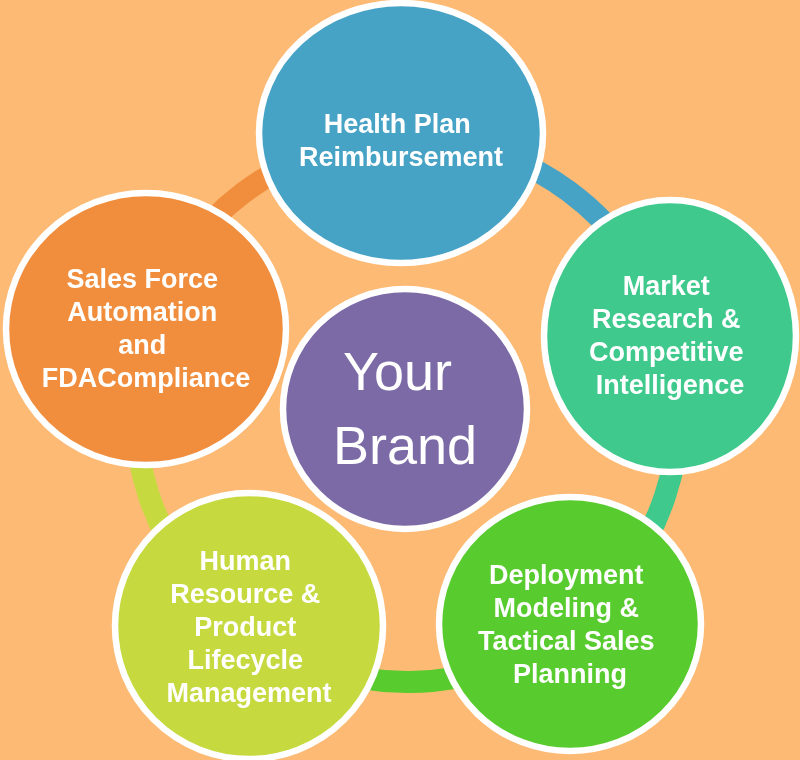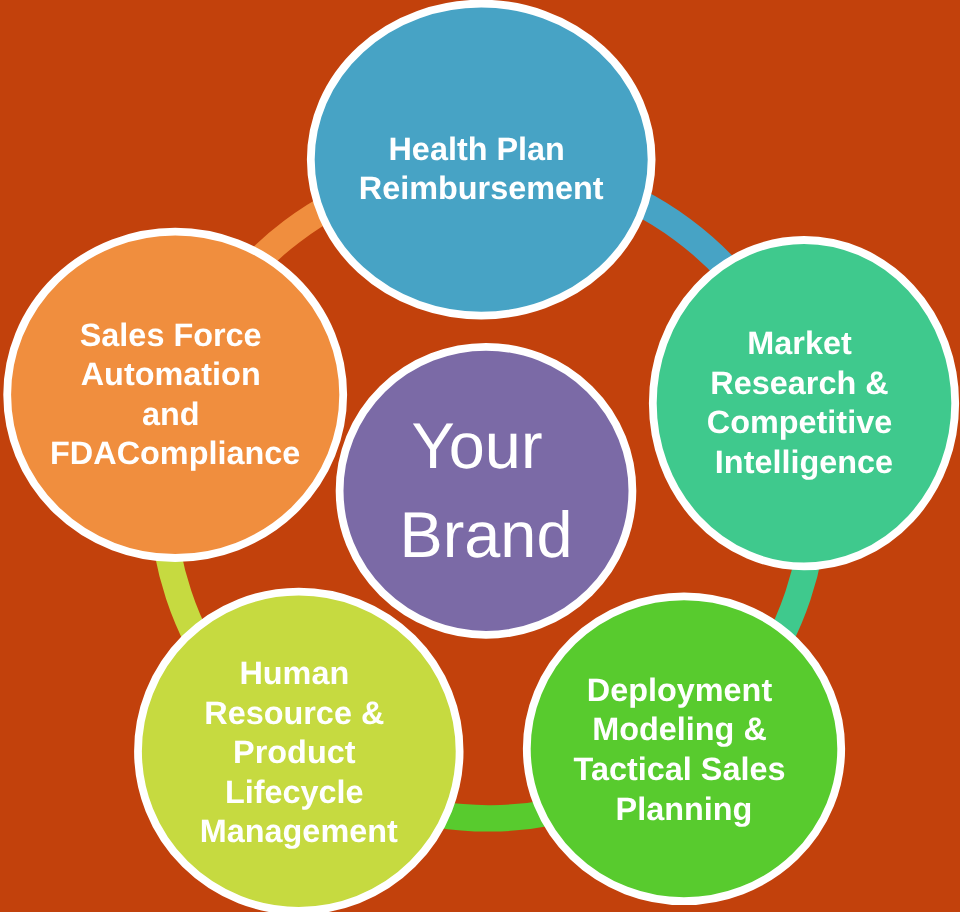--- a/index.html
+++ b/index.html
@@ -1,20 +1,20 @@
 <!DOCTYPE html>
 <html><head>
 <meta charset="utf-8">
 <style>
   html, body { margin: 0; padding: 0; background: #ffffff; }
   .stage {
     position: relative;
     width: 800px;
     height: 760px;
-    background: #c2410c;
+    background: #fdba74;
     overflow: hidden;
     font-family: "Liberation Sans", sans-serif;
   }
   svg { display: block; }
   .ring-seg { fill: none; stroke-width: 22; }
   .node-circle { stroke: #ffffff; stroke-width: 6.5; }
   .node-label {
     font-family: "Liberation Sans", sans-serif;
     font-size: 27px;
     font-weight: bold;

